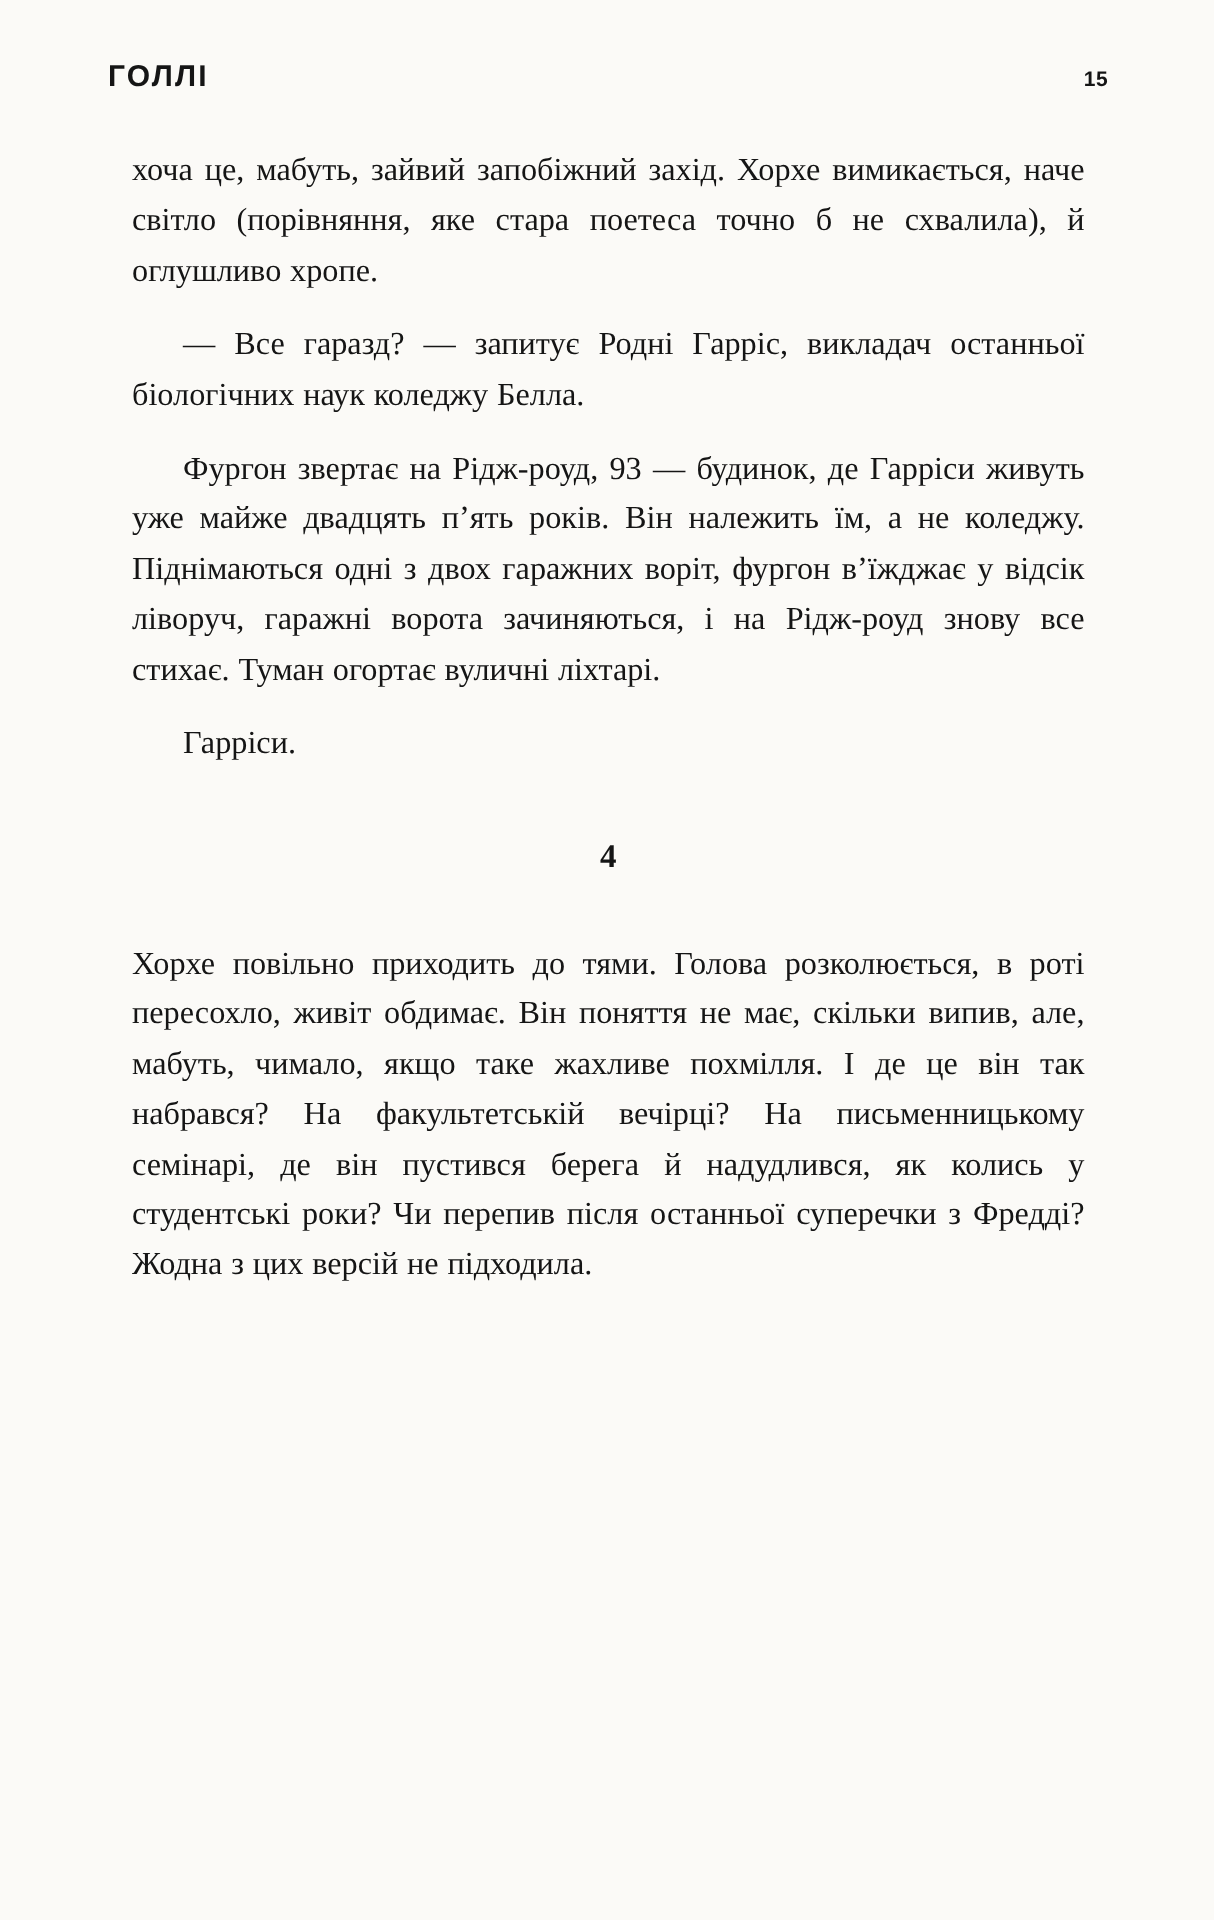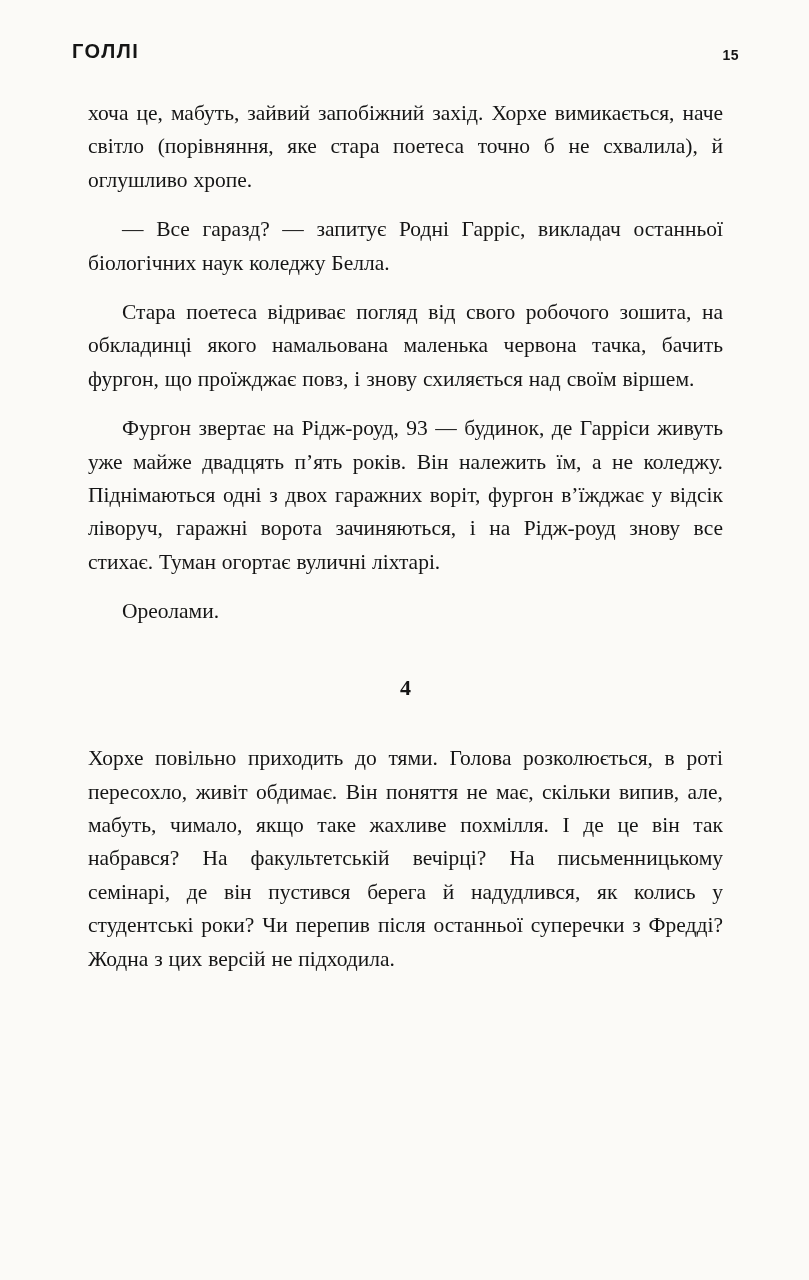--- a/index.html
+++ b/index.html
@@ -18,21 +18,21 @@
     .page {
       width: 809px;
       height: 1280px;
       padding: 40px 70px 0 72px;
       background: #fbfaf7;
     }
 
     .running-head {
       display: flex;
       justify-content: space-between;
-      align-items: flex-end;
+      align-items: center;
       font-family: "Liberation Sans", sans-serif;
       font-weight: 700;
       margin-bottom: 34px;
     }
 
     .running-title {
       font-size: 20px;
       letter-spacing: 1.5px;
       font-stretch: condensed;
     }
@@ -81,25 +81,24 @@
   </header>
 
   <main class="body-text">
 
     <p class="para">хоча це, мабуть, зайвий запобіжний захід. Хорхе вимикається, наче світло (порівняння, яке стара поетеса точно б не схвалила), й оглушливо хропе.</p>
 
     <p class="para indent">— Все гаразд? — запитує Родні Гарріс, викладач останньої біологічних наук коледжу Белла.</p>
 
 
 
-    <p class="para indent">Стара поетеса відриває погляд від свого робочого зошита, на обкладинці якого намальована маленька червона тачка, бачить фургон, що проїжджає повз, і знову схиляється над своїм віршем.</p>
 
     <p class="para indent">Фургон звертає на Рідж-роуд, 93 — будинок, де Гарріси живуть уже майже двадцять п’ять років. Він належить їм, а не коледжу. Піднімаються одні з двох гаражних воріт, фургон в’їжджає у відсік ліворуч, гаражні ворота зачиняються, і на Рідж-роуд знову все стихає. Туман огортає вуличні ліхтарі.</p>
 
-    <p class="para indent">Ореолами.</p>
+    <p class="para indent">Гарріси.</p>
 
     <h2 class="section-number">4</h2>
 
     <p class="para">Хорхе повільно приходить до тями. Голова розколюється, в роті пересохло, живіт обдимає. Він поняття не має, скільки випив, але, мабуть, чимало, якщо таке жахливе похмілля. І де це він так набрався? На факультетській вечірці? На письменницькому семінарі, де він пустився берега й надудлився, як колись у студентські роки? Чи перепив після останньої суперечки з Фредді? Жодна з цих версій не підходила.</p>
 
   </main>
 
 </div>
 
 </body></html>

